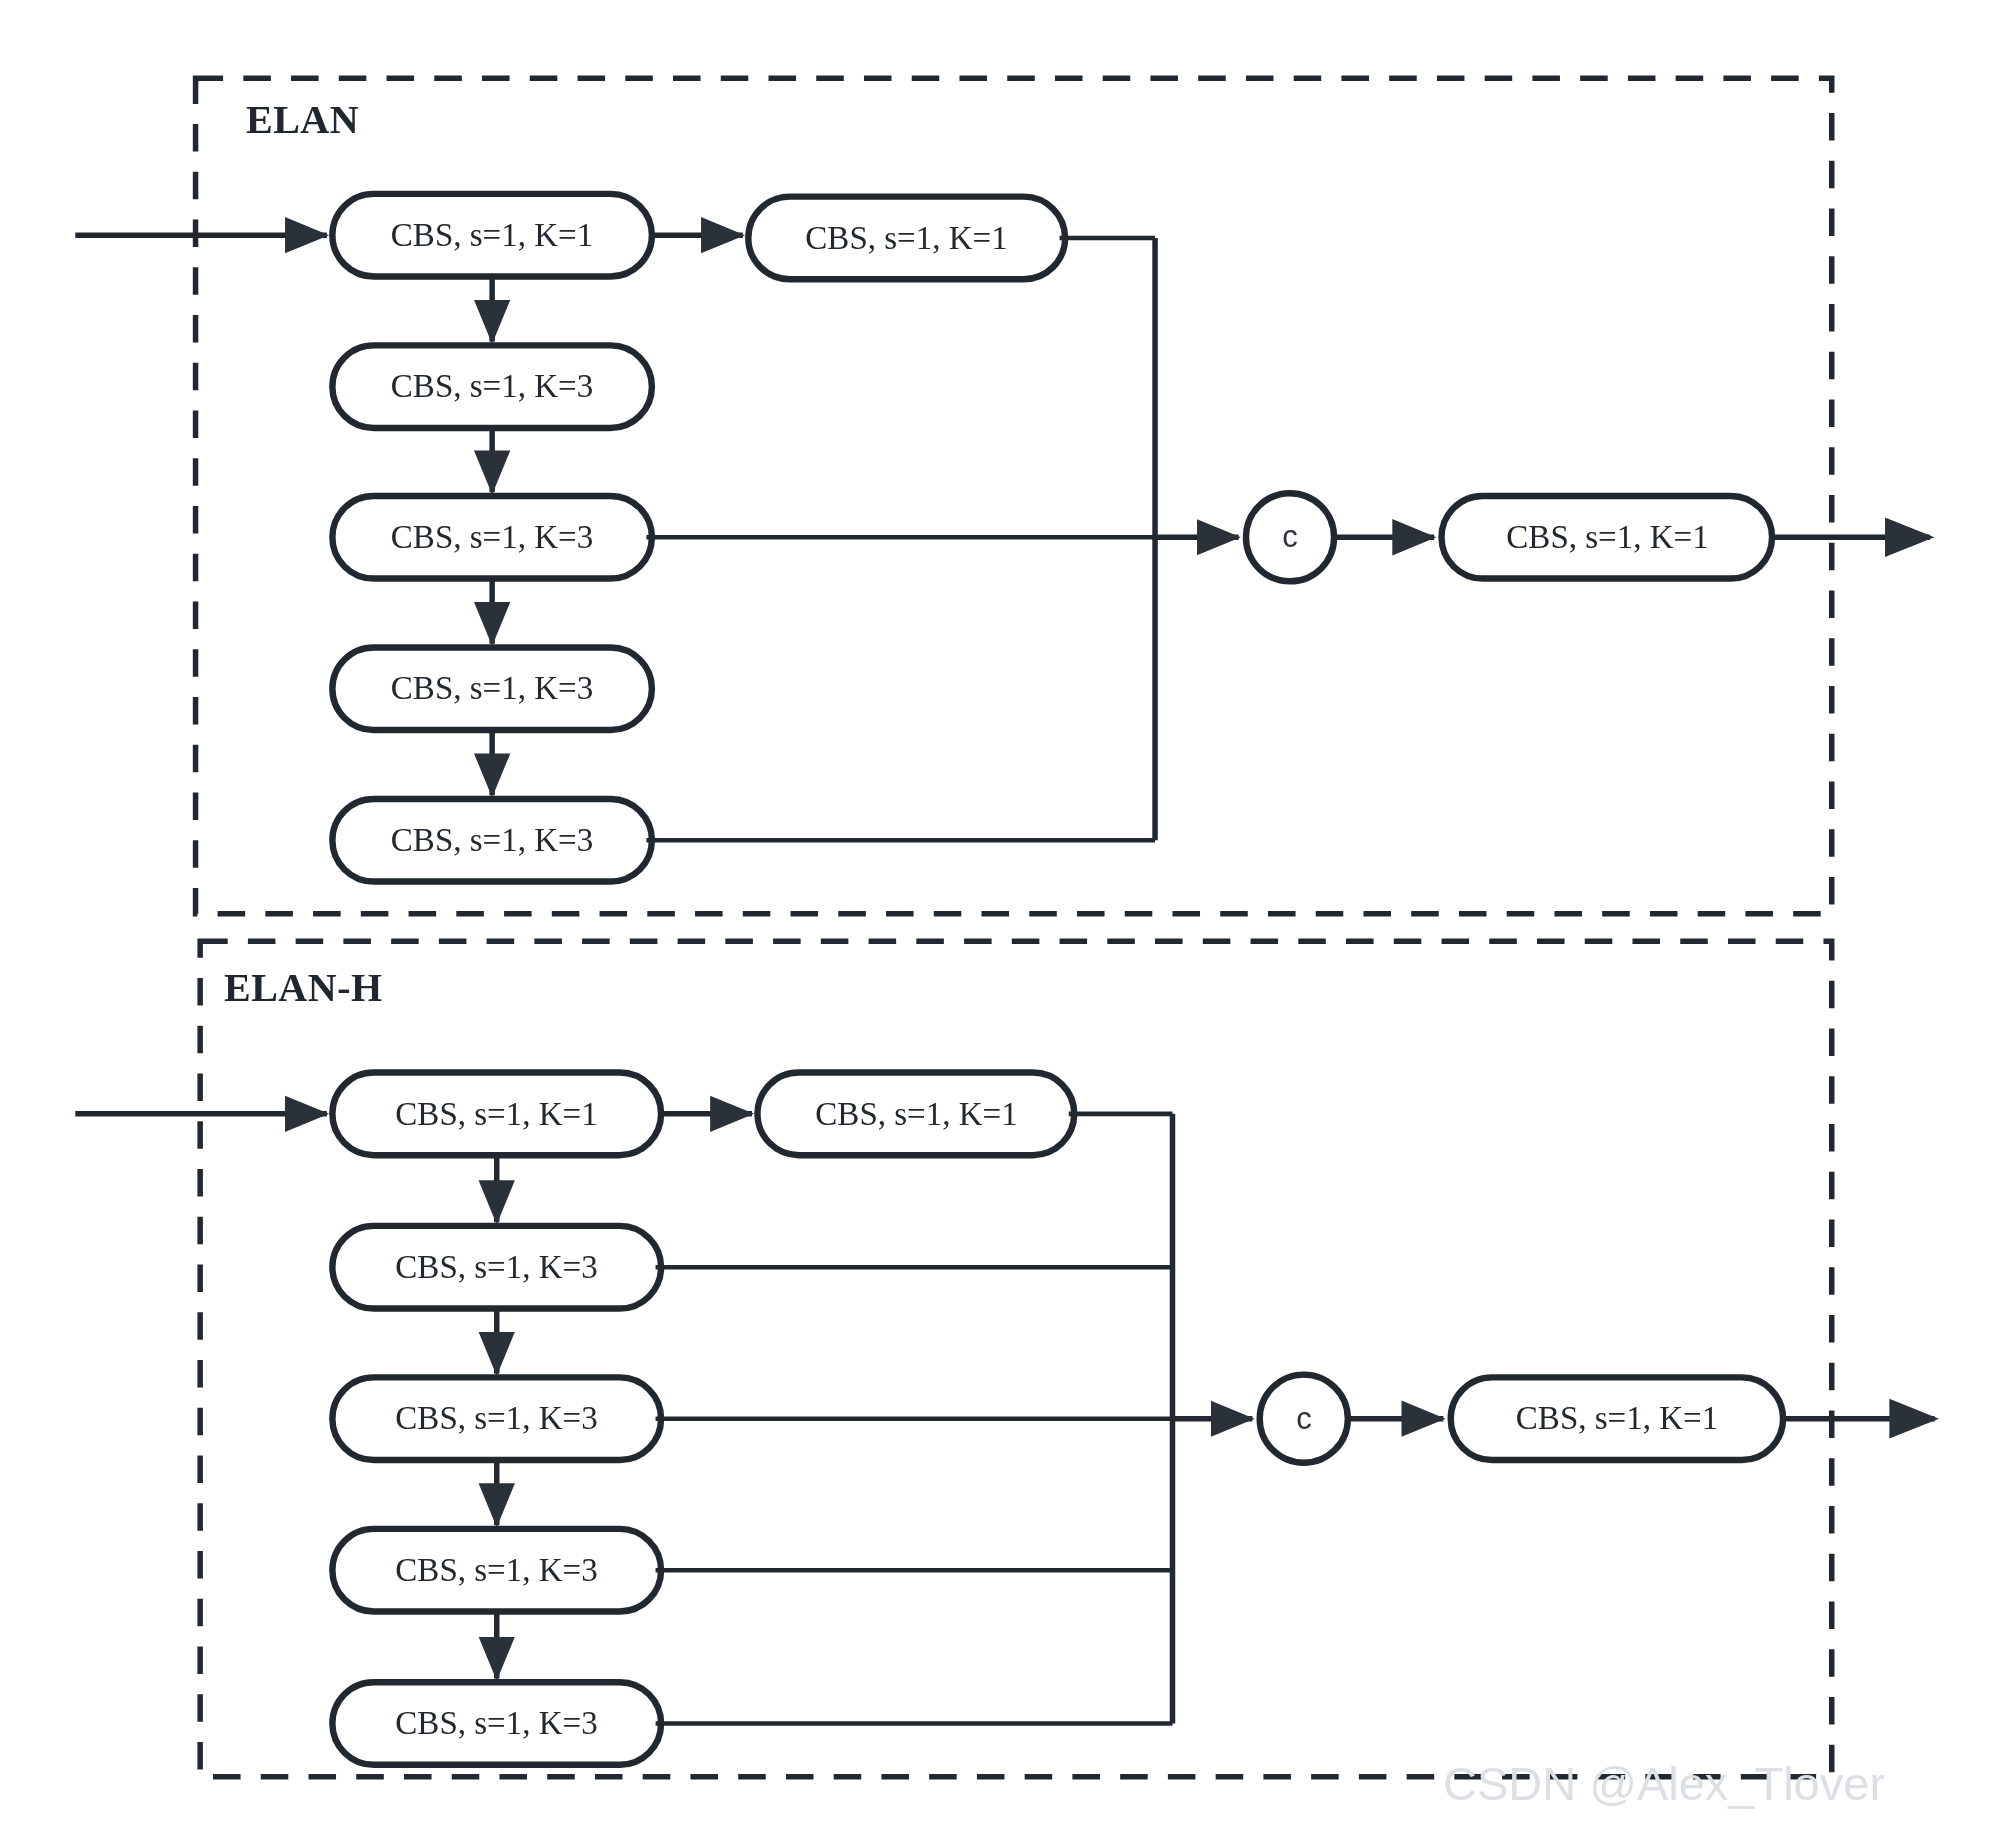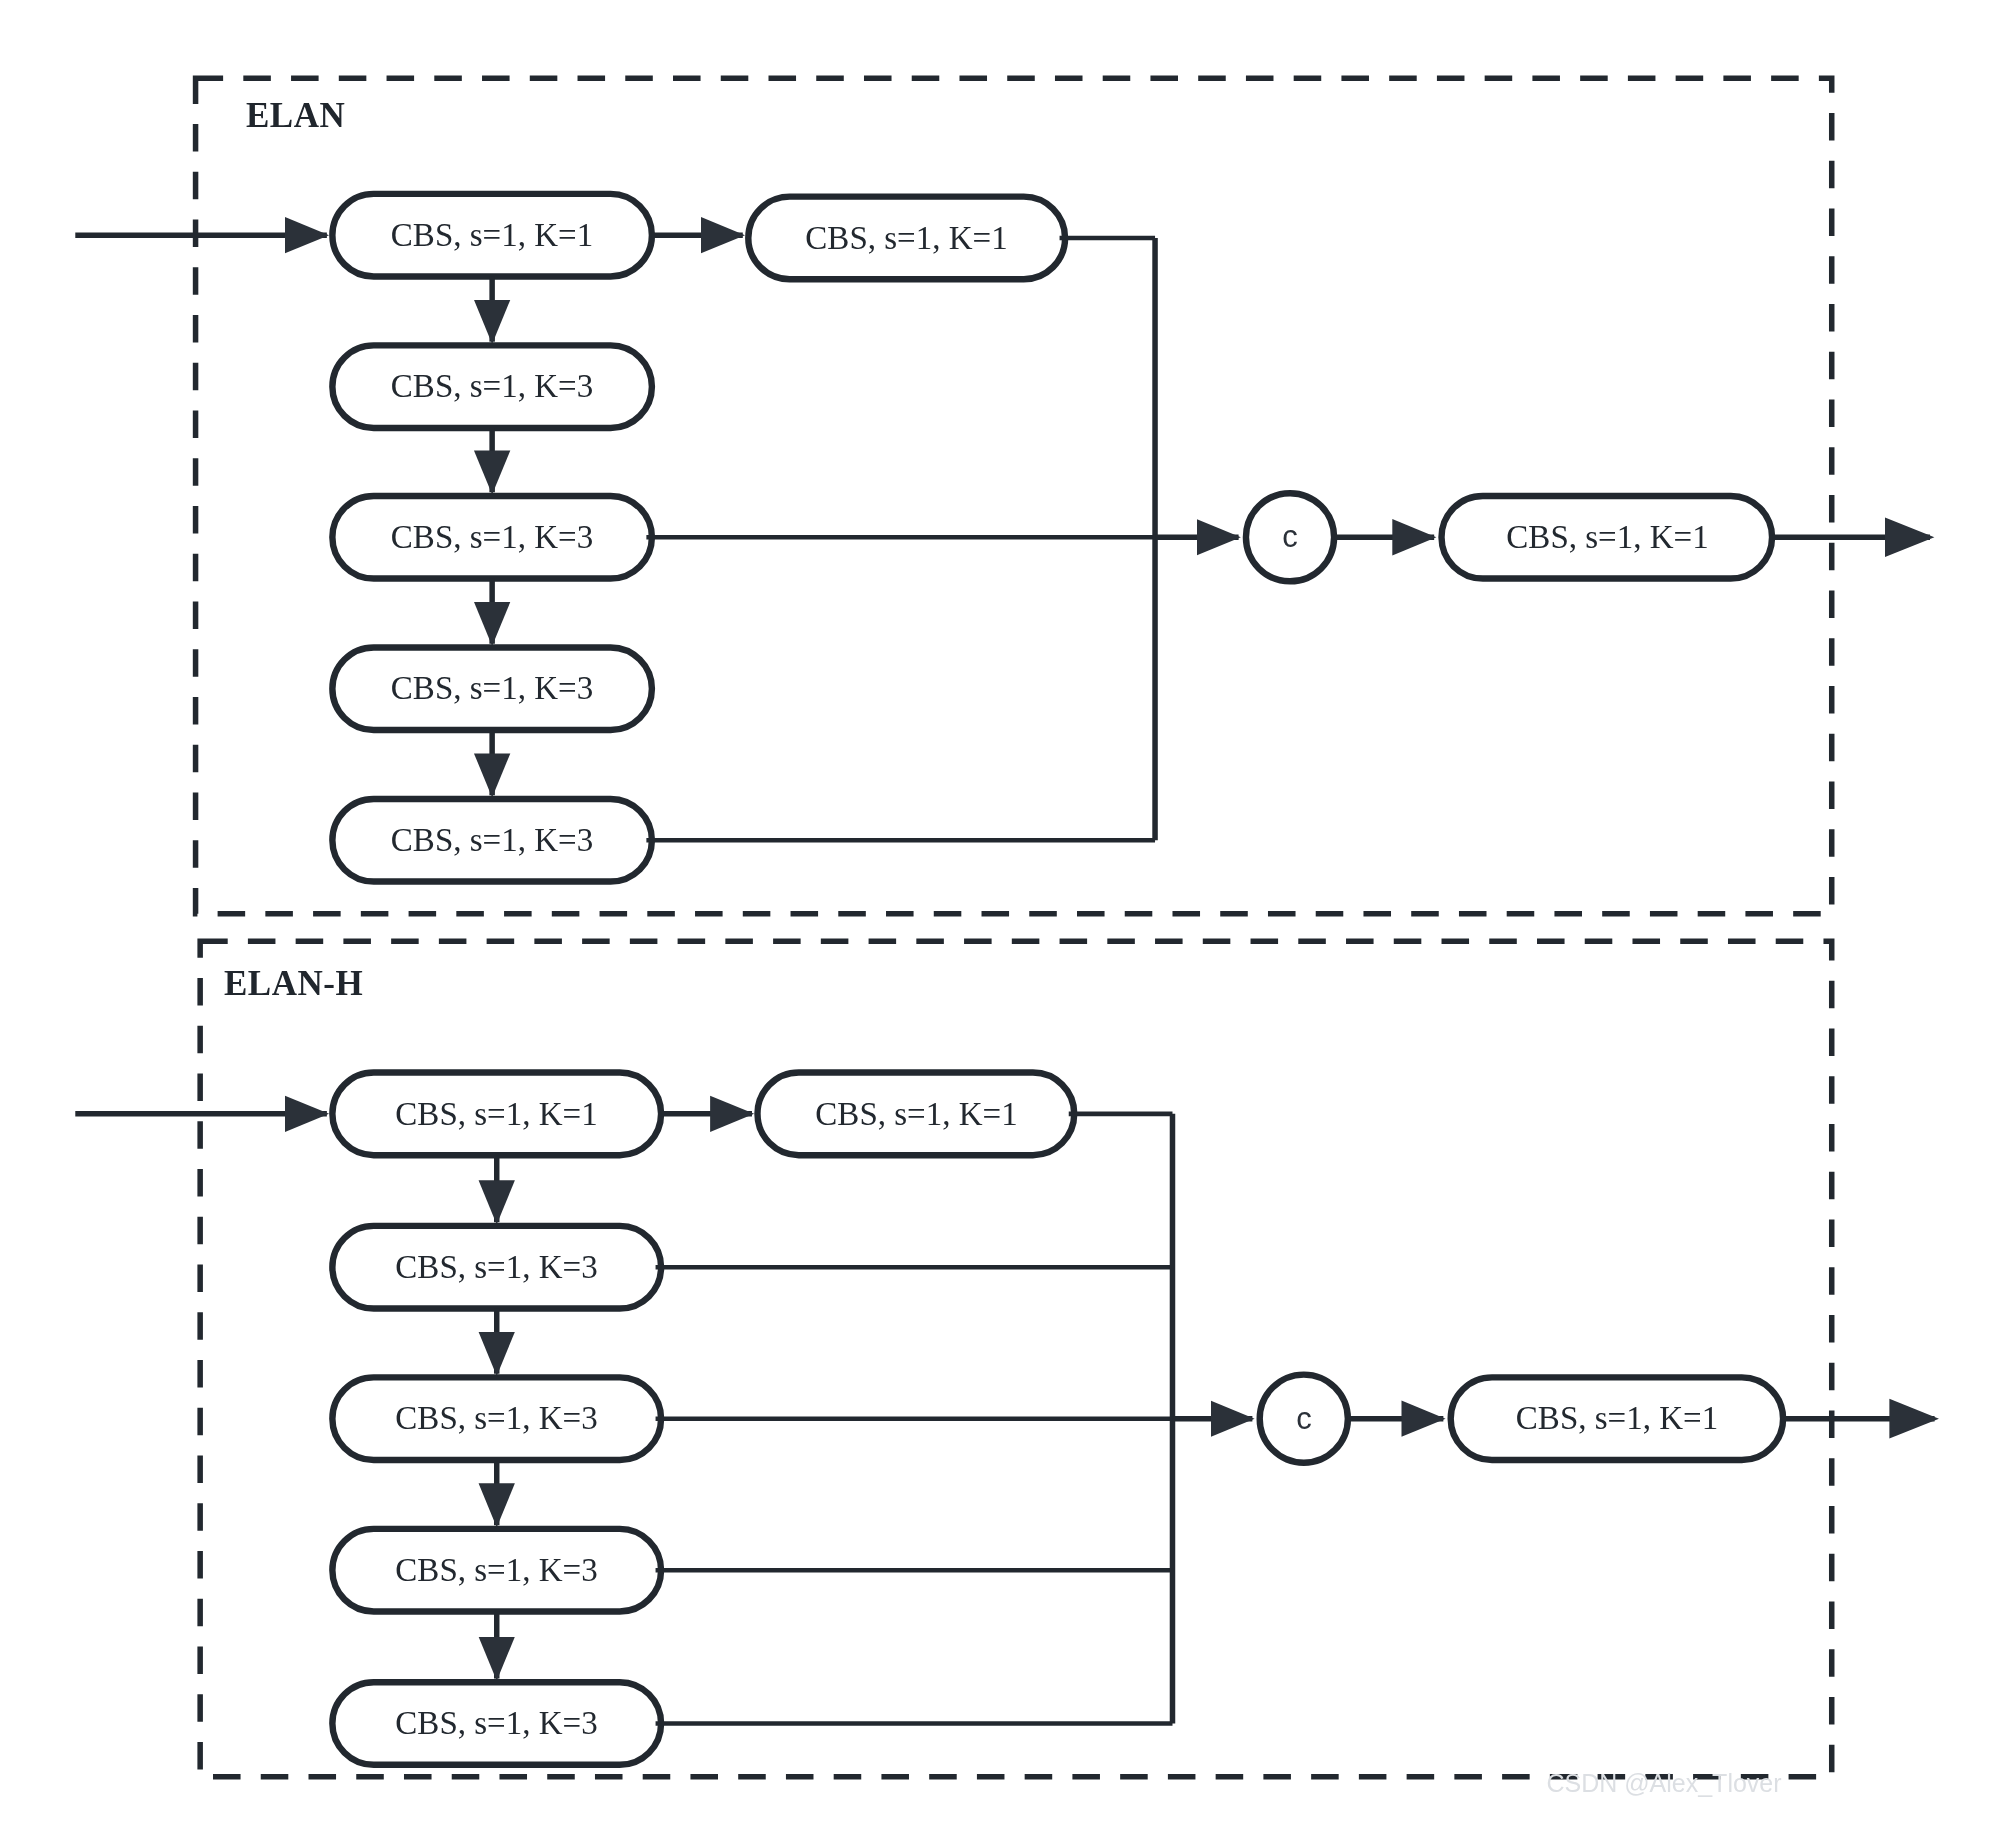--- a/index.html
+++ b/index.html
@@ -7,30 +7,30 @@
        font-family:"Liberation Serif","DejaVu Serif",serif;}
   #stage{position:absolute;left:0;top:0;width:1997px;height:1843px;}
   svg.layer{position:absolute;left:0;top:0;width:1997px;height:1843px;}
   .node-label{
     position:absolute;display:flex;align-items:center;justify-content:center;
     font-family:"Liberation Serif","DejaVu Serif",serif;
     font-size:33px;color:#22282f;white-space:nowrap;letter-spacing:0px;
   }
   .group-title{
     position:absolute;font-family:"Liberation Serif","DejaVu Serif",serif;
-    font-weight:bold;font-size:35px;color:#20262d;letter-spacing:0.5px;
+    font-weight:bold;font-size:40px;color:#20262d;letter-spacing:0.5px;
   }
   .concat-label{
     position:absolute;display:flex;align-items:center;justify-content:center;
     font-family:"Liberation Sans","DejaVu Sans",sans-serif;
     font-size:31px;color:#2b3139;
   }
   .watermark{
     position:absolute;font-family:"Liberation Sans","DejaVu Sans",sans-serif;
-    font-size:25px;color:#dcdfe3;white-space:nowrap;
+    font-size:47px;color:#dcdfe3;white-space:nowrap;
   }
 </style>
 </head>
 <body>
 
 <div id="stage">
   <svg class="layer" viewBox="0 0 2175 2007" xmlns="http://www.w3.org/2000/svg">
     <defs>
       <marker id="arrow" markerWidth="9" markerHeight="9" refX="7.6" refY="3.6" orient="auto" markerUnits="strokeWidth">
         <path d="M0,0.3 L8,3.6 L0,6.9 z" fill="#2b3139"></path>

